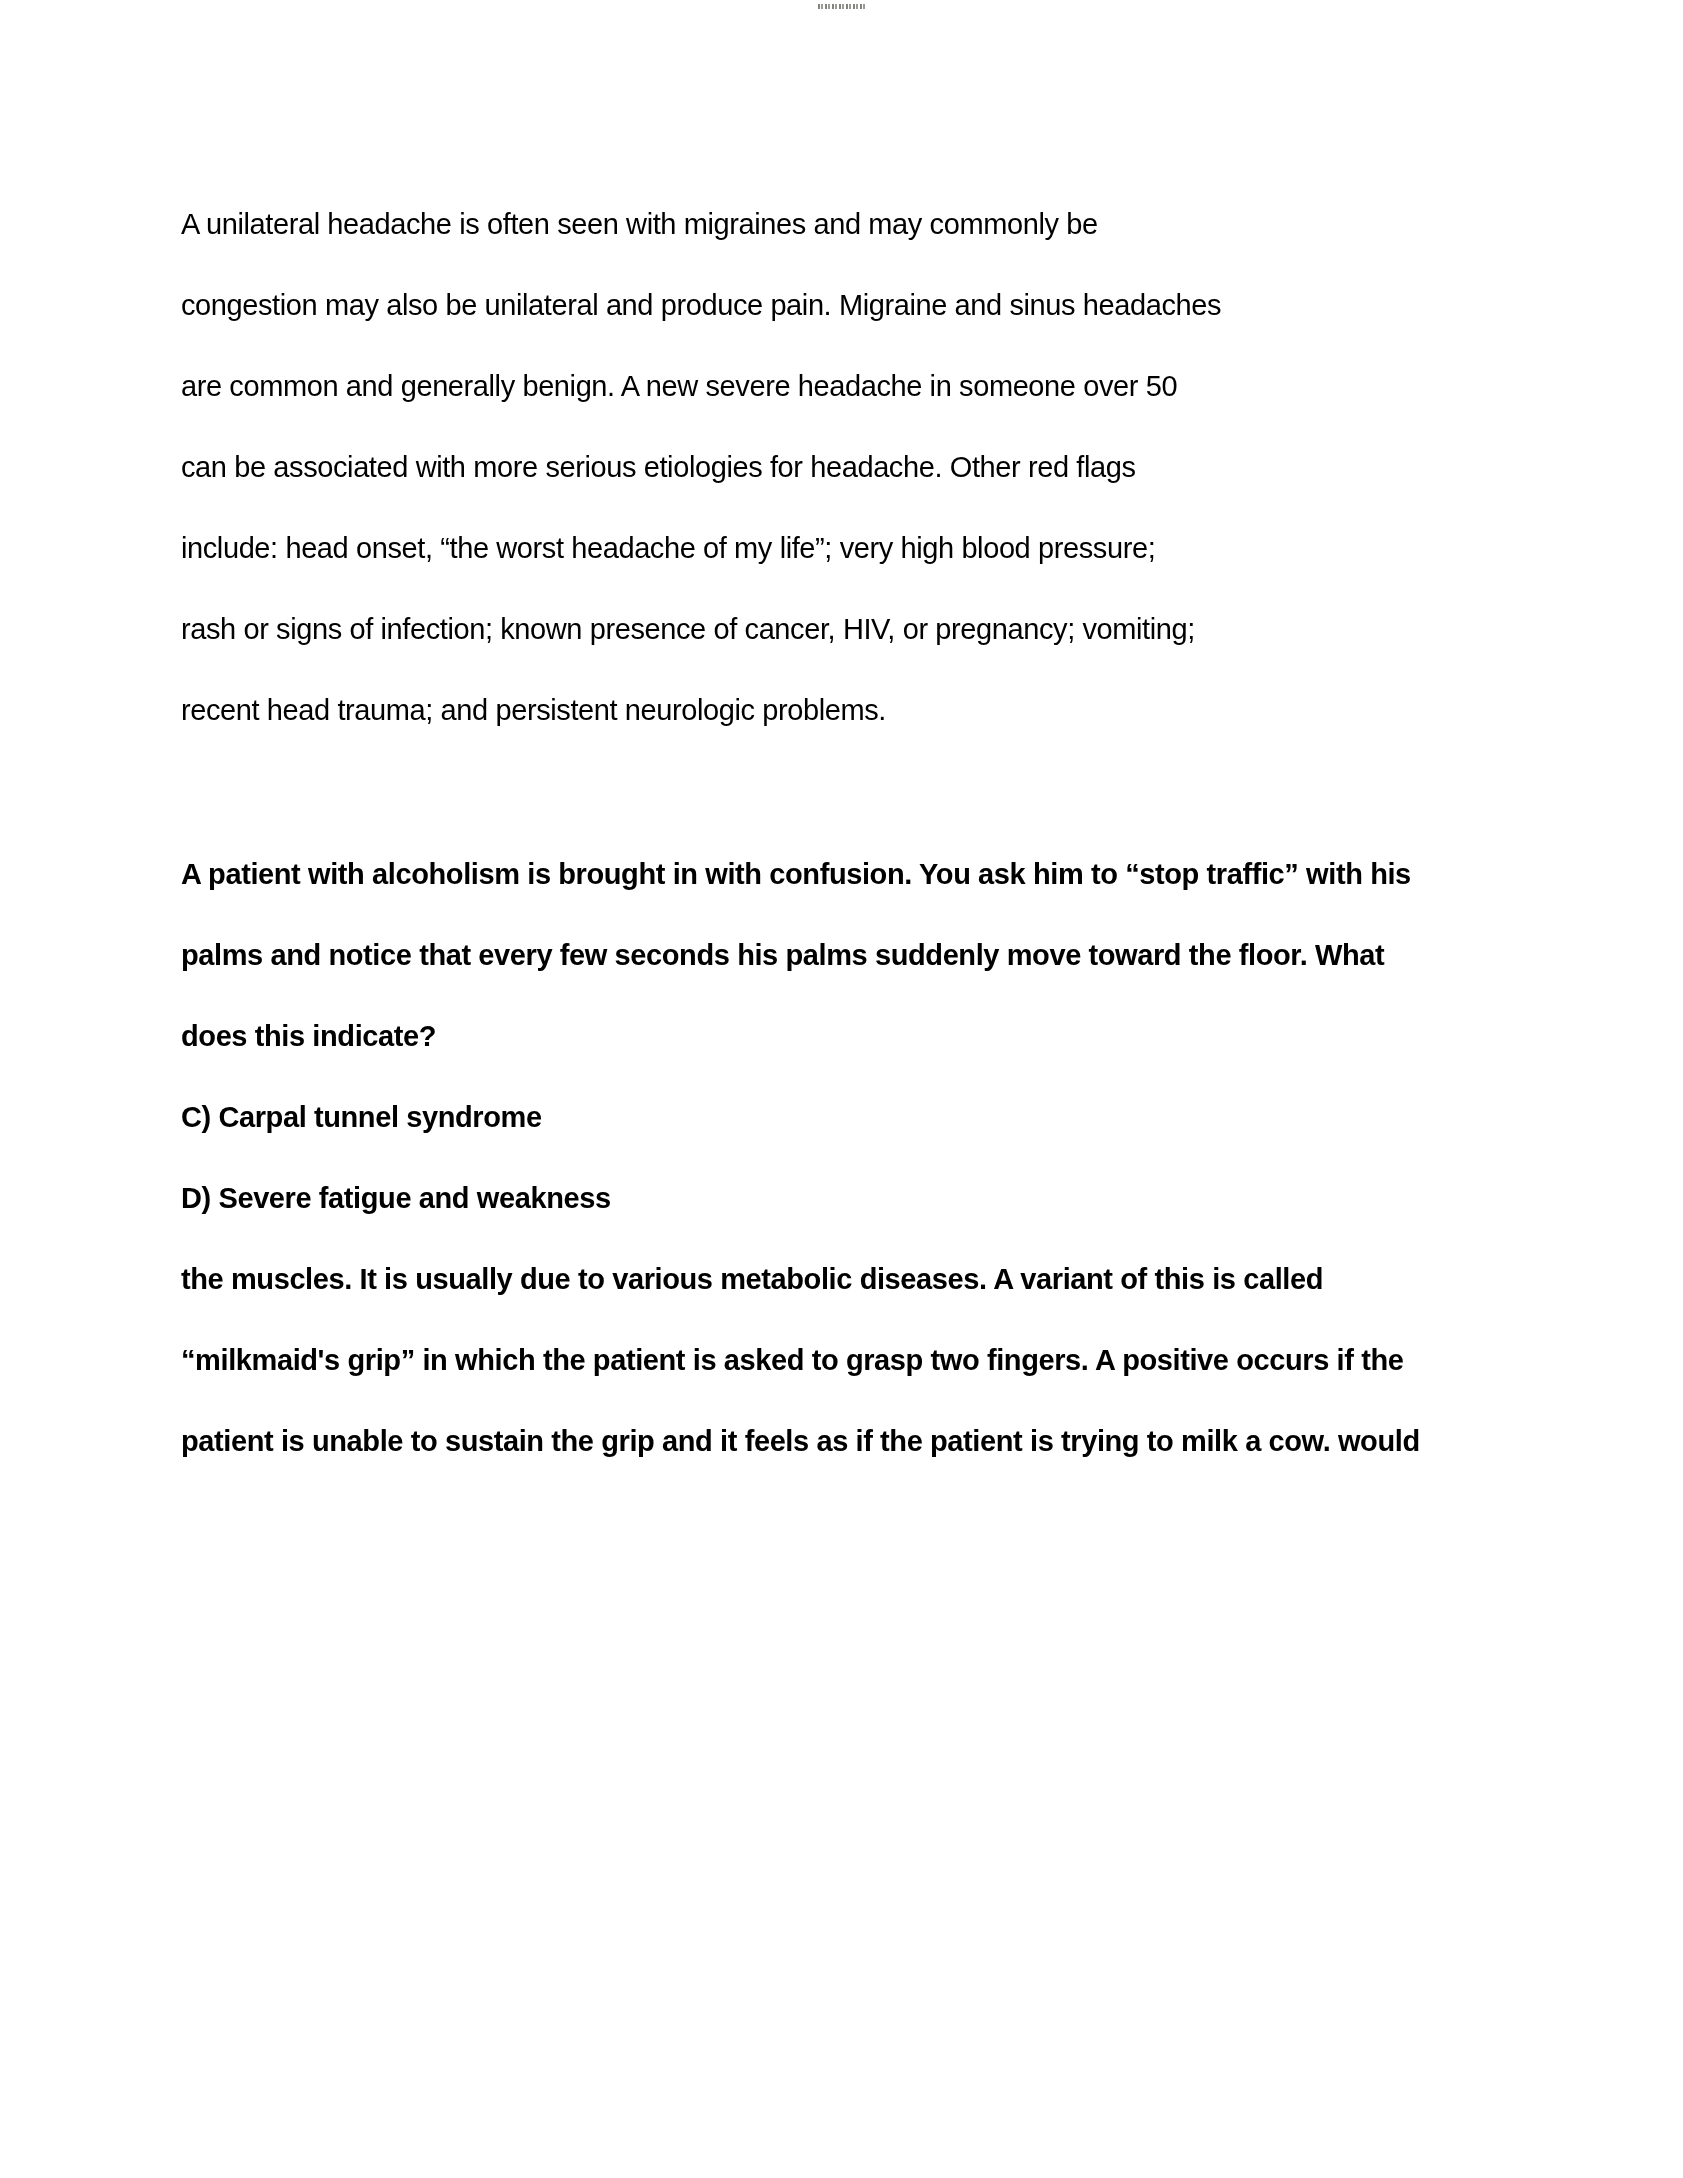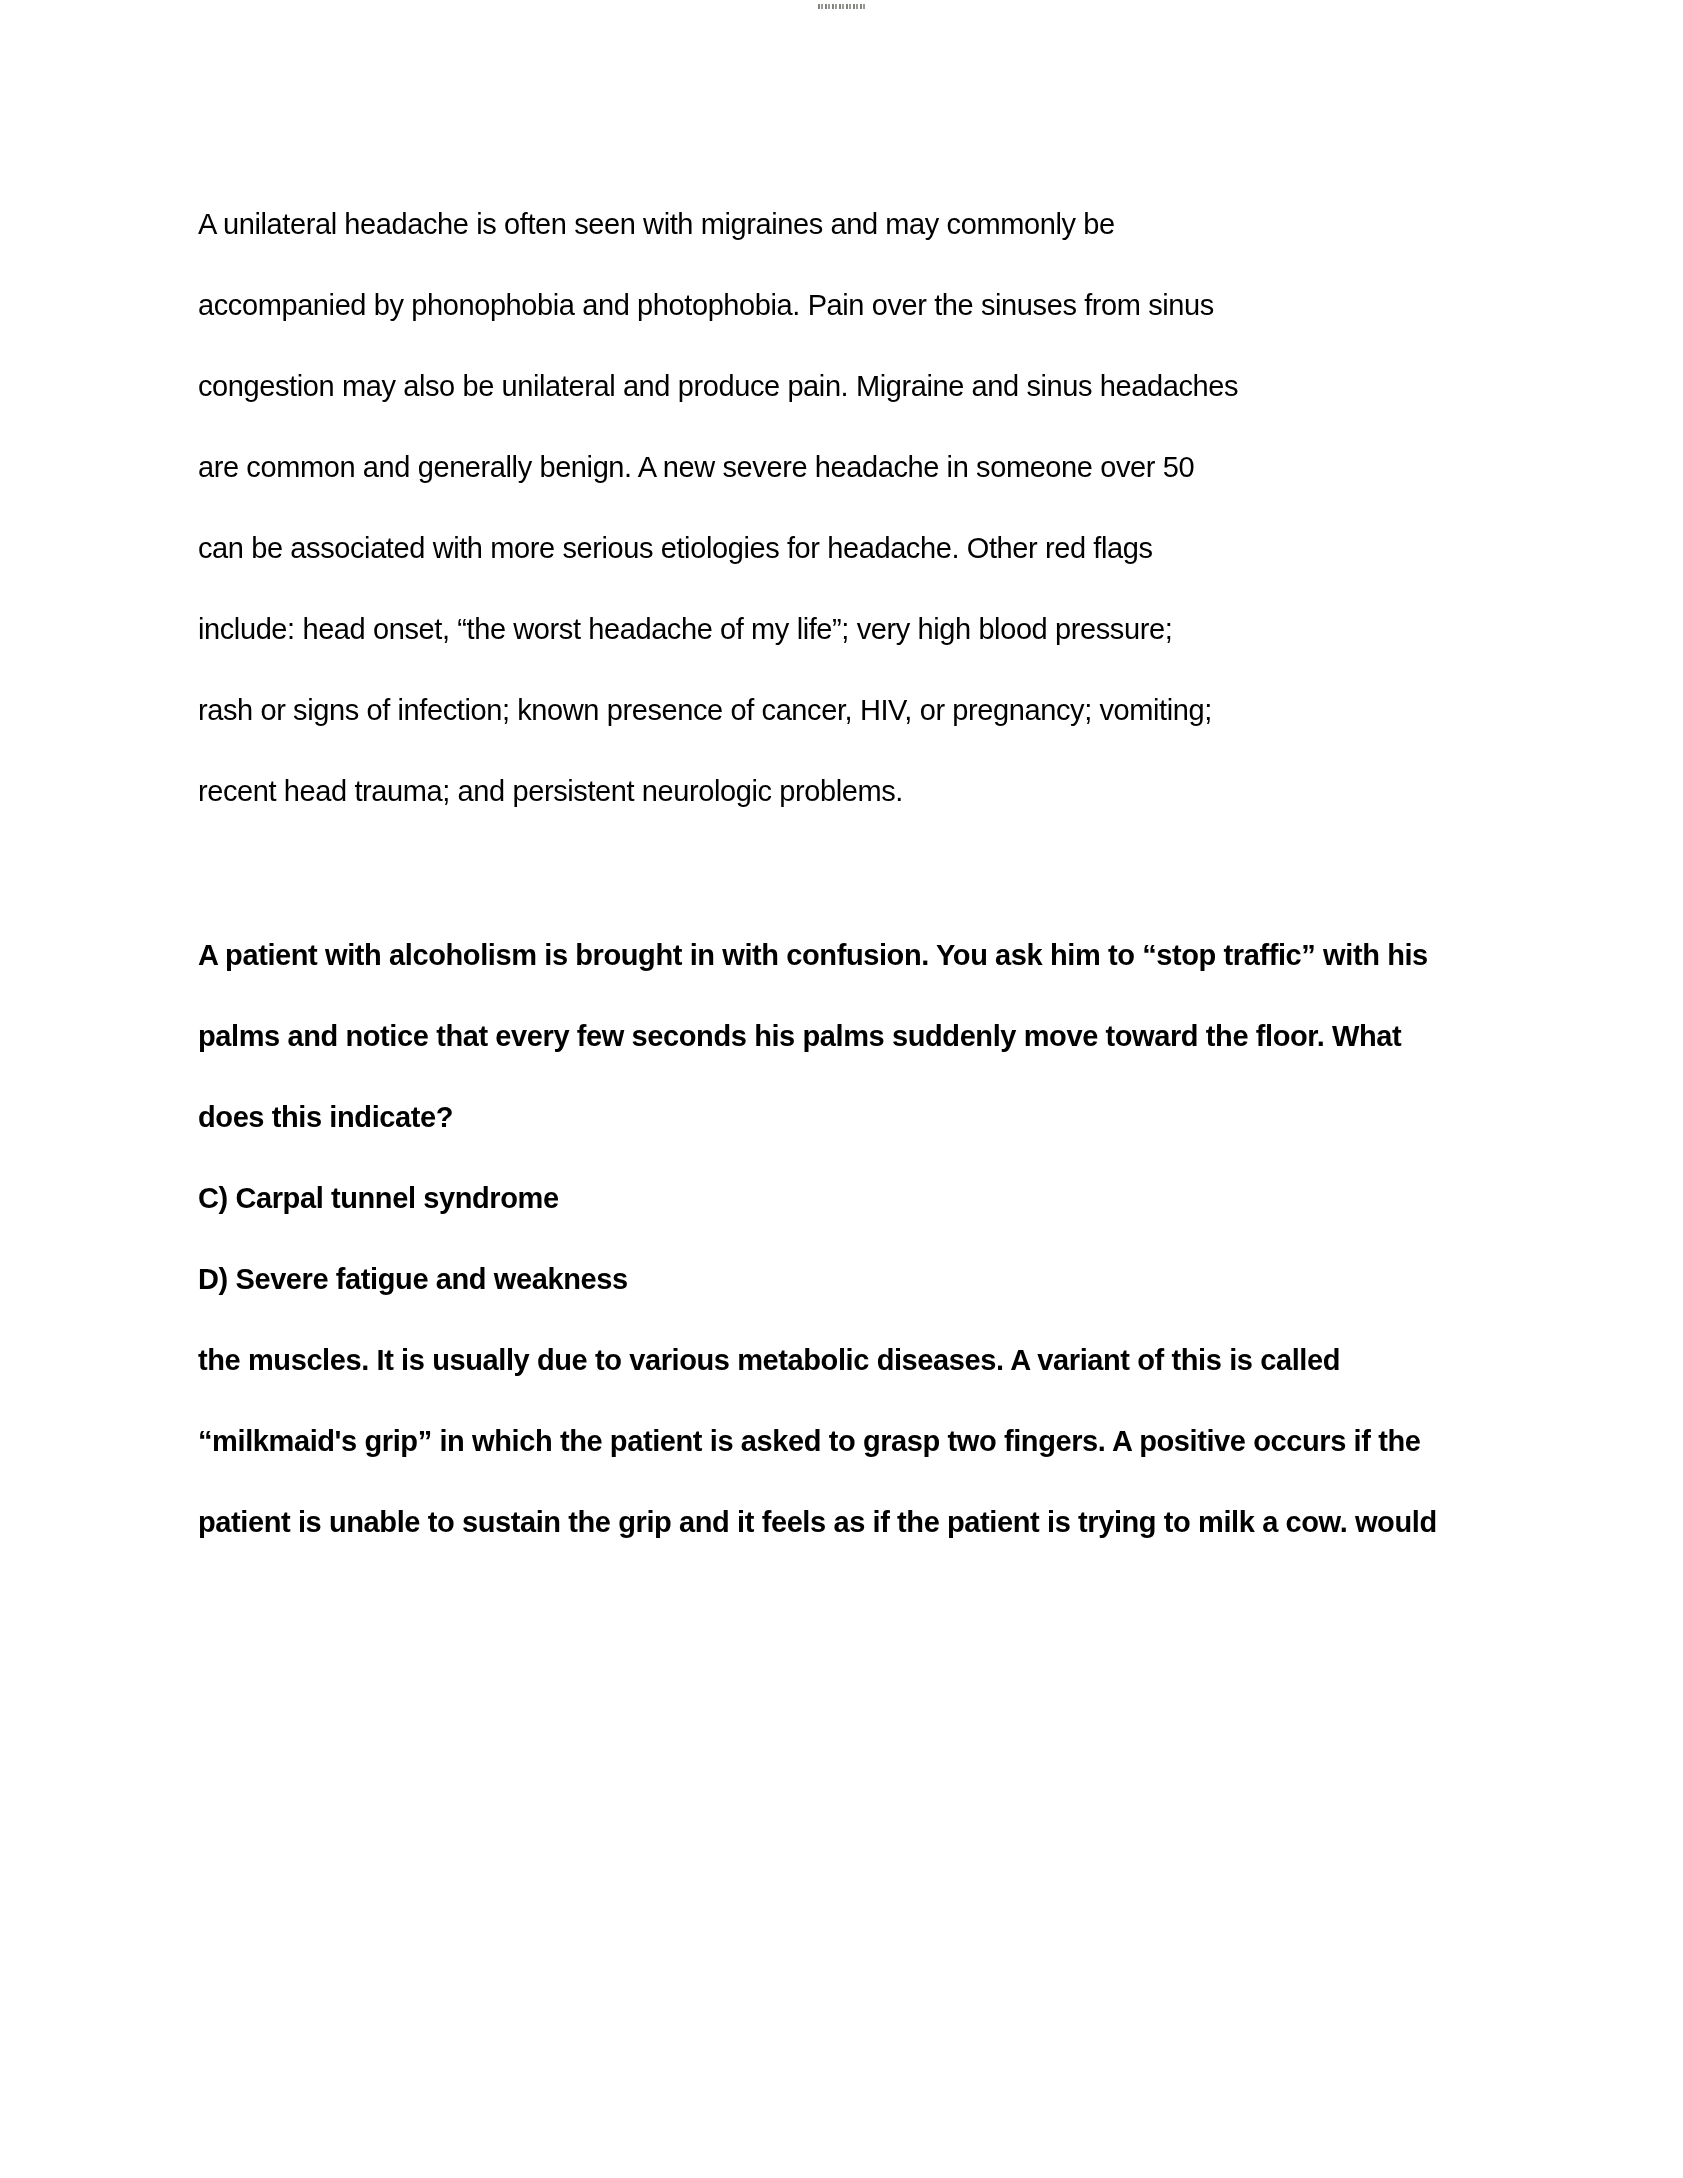--- a/index.html
+++ b/index.html
@@ -27,21 +27,21 @@
       90deg,
       #6f6d6a 0px, #6f6d6a 2px,
       #ffffff 2px, #ffffff 3px,
       #8a8884 3px, #8a8884 5px,
       #ffffff 5px, #ffffff 7px
     );
     opacity: 0.85;
   }
   .content {
     position: absolute;
-    left: 198px;
+    left: 181px;
     top: 184px;
     width: 1307px;
     font-size: 29px;
     letter-spacing: -0.4px;
     line-height: 81px;
   }
   .line {
     white-space: nowrap;
     height: 81px;
   }
@@ -54,21 +54,20 @@
 <body>
 
 <div class="page">
 
   <div class="microtext"></div>
 
   <div class="content">
 
     <div>
       <div class="line">A unilateral headache is often seen with migraines and may commonly be</div>
-      <div class="line">accompanied by phonophobia and photophobia. Pain over the sinuses from sinus</div>
       <div class="line">congestion may also be unilateral and produce pain. Migraine and sinus headaches</div>
       <div class="line">are common and generally benign. A new severe headache in someone over 50</div>
       <div class="line">can be associated with more serious etiologies for headache. Other red flags</div>
       <div class="line">include: head onset, “the worst headache of my life”; very high blood pressure;</div>
       <div class="line">rash or signs of infection; known presence of cancer, HIV, or pregnancy; vomiting;</div>
       <div class="line">recent head trauma; and persistent neurologic problems.</div>
     </div>
 
     <div class="question-block">
       <div>

